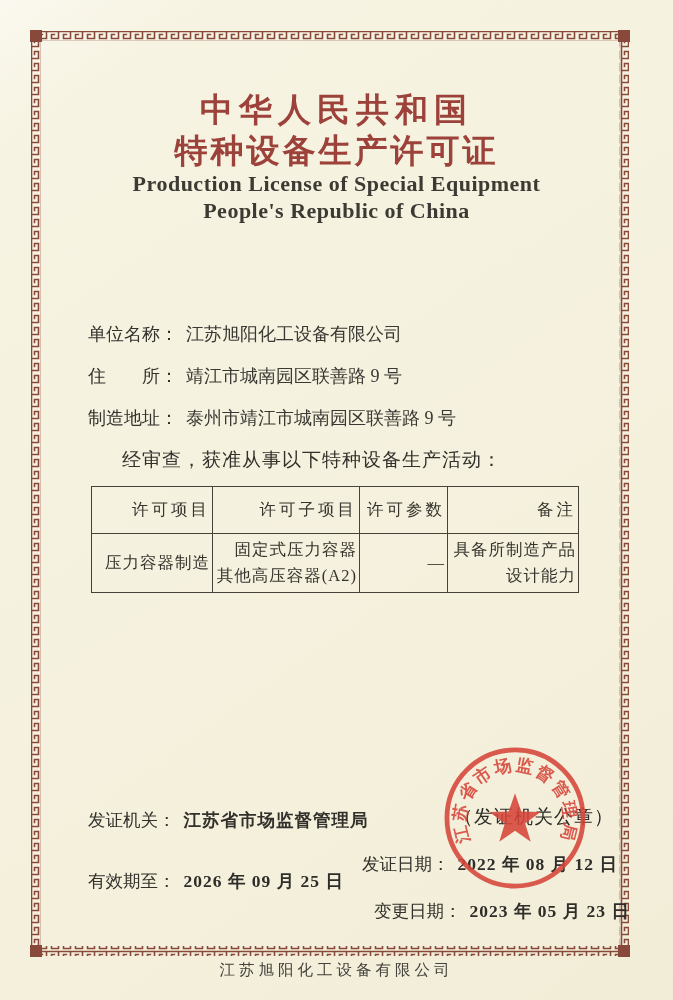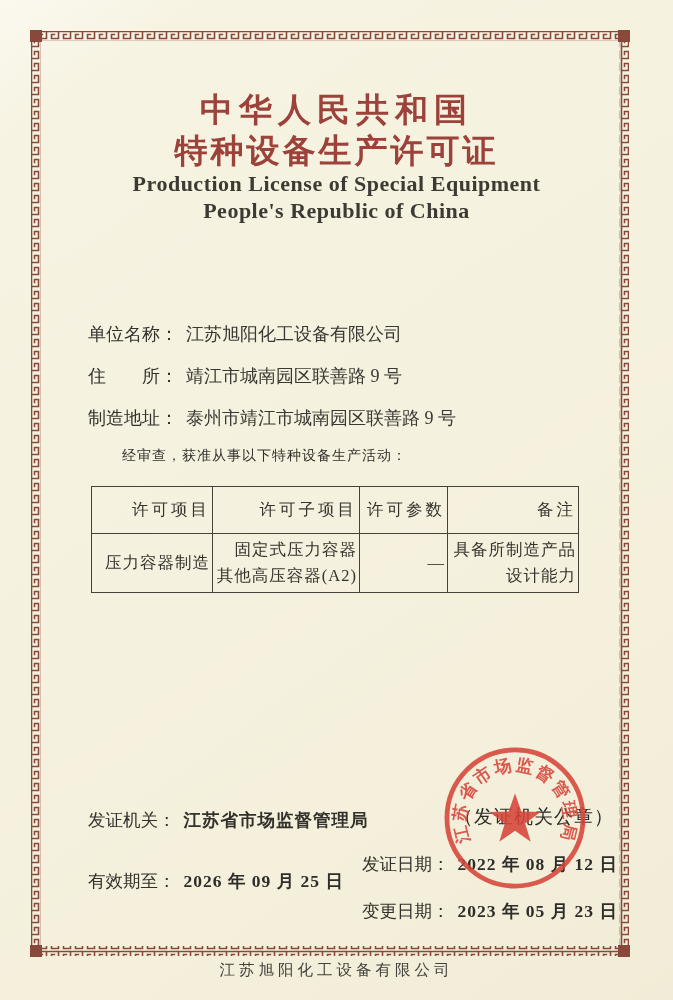--- a/index.html
+++ b/index.html
@@ -9,38 +9,38 @@
     font-family:"Liberation Serif","DejaVu Serif",serif;color:#32302a;padding-left:32px;
   }
   .abs{position:absolute;}
   .center{left:0;width:673px;text-align:center;}
   .title-cn{font-weight:bold;color:#9c423a;font-size:33px;letter-spacing:6px;line-height:1;}
   .title-en{font-weight:bold;color:#3c3a33;font-size:22px;letter-spacing:0.5px;line-height:1;}
   .license{top:272px;right:76px;font-size:16.5px;letter-spacing:0.6px;color:#2f2d28;}
   .field{left:88px;font-size:18px;white-space:nowrap;}
   .flabel{color:#33312c;}
   .fvalue{margin-left:8px;color:#3a3832;}
-  .statement{left:122px;top:447px;font-size:14px;letter-spacing:1px;}
+  .statement{left:122px;top:447px;font-size:19px;letter-spacing:1px;}
   table.scope{
     position:absolute;left:91px;top:486px;width:487px;border-collapse:collapse;
     table-layout:fixed;font-size:16.5px;color:#35332c;
   }
   table.scope th,table.scope td{
     border:1.6px solid #45423a;text-align:right;vertical-align:middle;
     font-weight:normal;white-space:pre-line;line-height:1.55;padding:0 2px;
   }
   table.scope th{height:46px;letter-spacing:3px;}
   table.scope td{height:58px;letter-spacing:1px;}
   .seal-note{left:454px;top:804px;font-size:19px;letter-spacing:1px;color:#2b2a26;z-index:1;}
   .issuer{left:88px;top:808px;font-size:17.5px;}
   .ivalue{margin-left:8px;font-weight:bold;letter-spacing:1px;}
   .dline{font-size:17.5px;white-space:nowrap;}
   .valid{left:88px;top:853px;margin-top:16px;}
   .issue{left:362px;top:852px;}
-  .change{left:362px;top:899px;}
+  .change{left:374px;top:899px;}
   .dval{margin-left:8px;font-weight:bold;letter-spacing:1px;color:#2e2d29;}
   .seal{left:440px;top:743px;width:150px;height:150px;opacity:0.88;z-index:2;}
   .footer{top:960px;font-size:15.5px;letter-spacing:4px;color:#44423c;}
   .frame{left:0;top:0;z-index:0;}
 </style>
 </head>
 <body>
 
 <div class="page">
 

